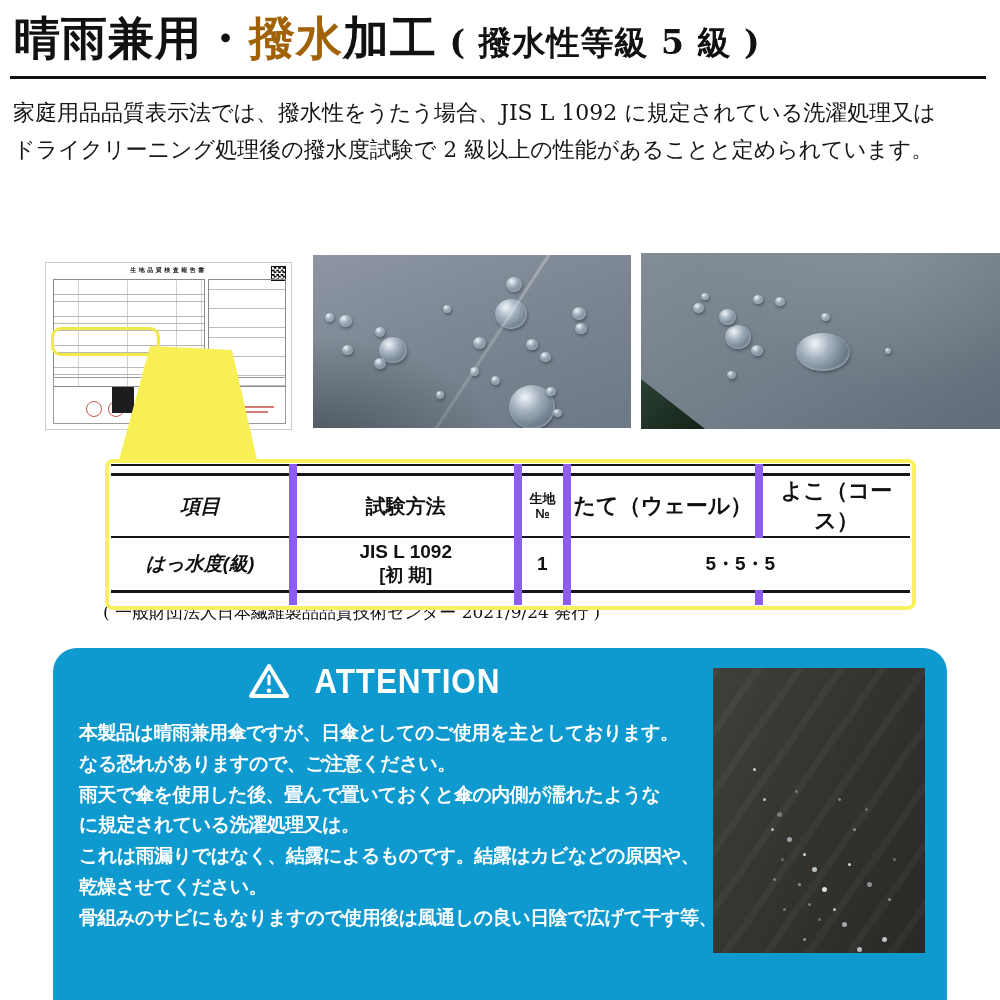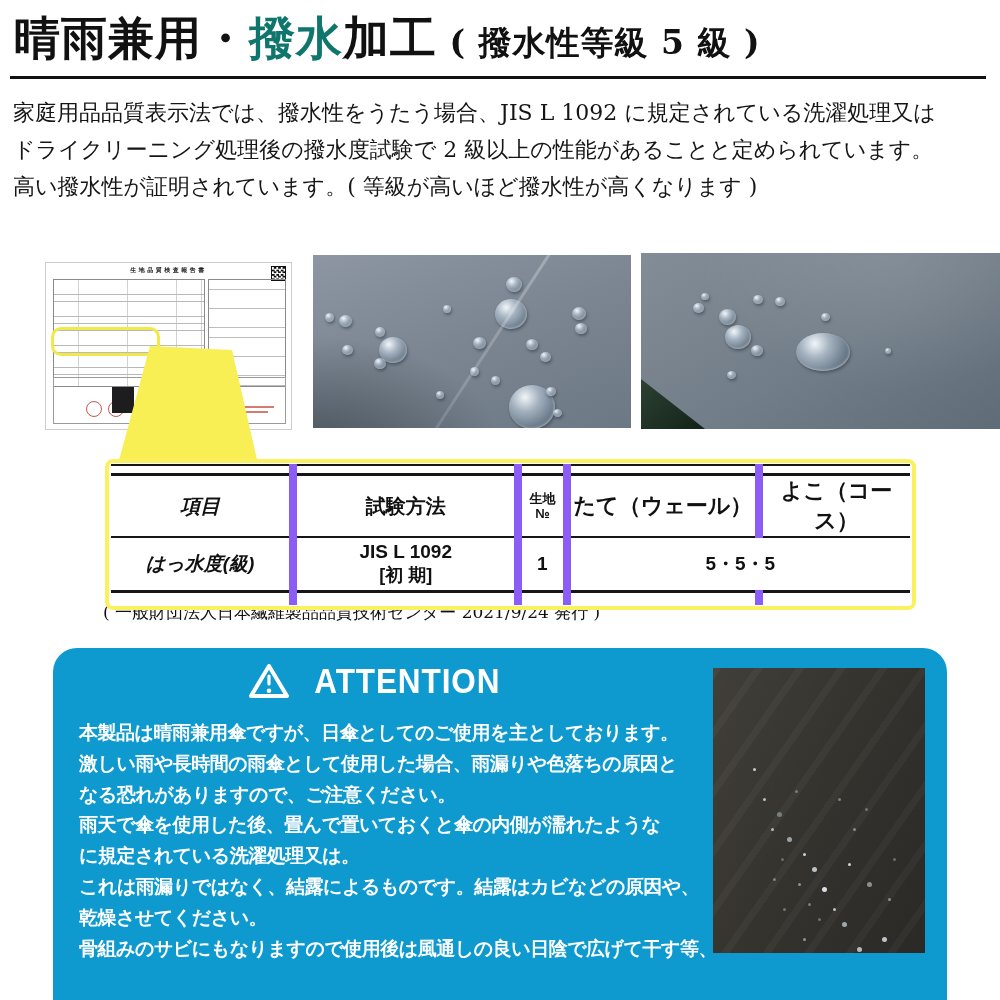--- a/index.html
+++ b/index.html
@@ -3,21 +3,21 @@
 <meta charset="utf-8">
 <style>
   html,body{margin:0;padding:0;background:#fff;}
   #page{position:relative;width:1000px;height:1000px;background:#ffffff;overflow:hidden;
         font-family:"Liberation Sans",sans-serif;}
 
   
   #title{position:absolute;left:14px;top:8px;white-space:nowrap;
          font-family:"DejaVu Serif","Liberation Serif",serif;font-weight:bold;color:#111;}
   #title .main{font-size:46px;letter-spacing:1px;}
-  #title .accent{color:#0f766e;margin-top:28px;}
+  #title .accent{color:#a16207;margin-top:28px;}
   #title .sub{font-size:33px;letter-spacing:1px;}
   #title-rule{position:absolute;left:10px;top:76px;width:976px;height:3px;background:#111;}
 
   
   #intro{position:absolute;left:13px;top:94px;
          font-family:"DejaVu Serif","Liberation Serif",serif;
          font-size:22px;color:#151515;line-height:37px;white-space:nowrap;}
 
   
   #cert{position:absolute;left:45px;top:262px;width:245px;height:166px;background:#fff;
@@ -126,21 +126,20 @@
 <div id="page">
 
   <div id="title">
     <span class="main"><span>晴雨兼用・</span><span class="accent">撥水</span><span>加工</span></span><span class="sub"> ( 撥水性等級 5 級 )</span>
   </div>
   <div id="title-rule"></div>
 
   <div id="intro">
     <div>家庭用品品質表示法では、撥水性をうたう場合、JIS L 1092 に規定されている洗濯処理又は</div>
     <div>ドライクリーニング処理後の撥水度試験で 2 級以上の性能があることと定められています。</div>
-    <div>高い撥水性が証明されています。( 等級が高いほど撥水性が高くなります )</div>
   </div>
 
   <div id="cert">
     <div class="cert-title">生地品質検査報告書</div>
     <div class="qr"></div>
     <div class="gridL"></div>
     <div class="gridR"></div>
     <div class="bottom">
       <div class="stampA"></div>
       <div class="stampB"></div>
@@ -247,21 +246,20 @@
     <div class="head">
       <svg width="44" height="38" viewBox="0 0 44 38">
         <path d="M22 4 L40 34 L4 34 Z" fill="none" stroke="#fff" stroke-width="4" stroke-linejoin="round"></path>
         <rect x="20.4" y="12.5" width="3.2" height="11" rx="1.6" fill="#fff"></rect>
         <circle cx="22" cy="28.7" r="2.3" fill="#fff"></circle>
       </svg>
       <span class="word">ATTENTION</span>
     </div>
     <div class="body">
       <div>本製品は晴雨兼用傘ですが、日傘としてのご使用を主としております。</div>
-      <div>激しい雨や長時間の雨傘として使用した場合、雨漏りや色落ちの原因と</div>
       <div>なる恐れがありますので、ご注意ください。</div>
       <div>雨天で傘を使用した後、畳んで置いておくと傘の内側が濡れたような</div>
       <div>に規定されている洗濯処理又は。</div>
       <div>これは雨漏りではなく、結露によるものです。結露はカビなどの原因や、</div>
       <div>乾燥させてください。</div>
       <div>骨組みのサビにもなりますので使用後は風通しの良い日陰で広げて干す等、</div>
     </div>
     <div id="att-photo">
       <span class="specks"></span>
     </div>

